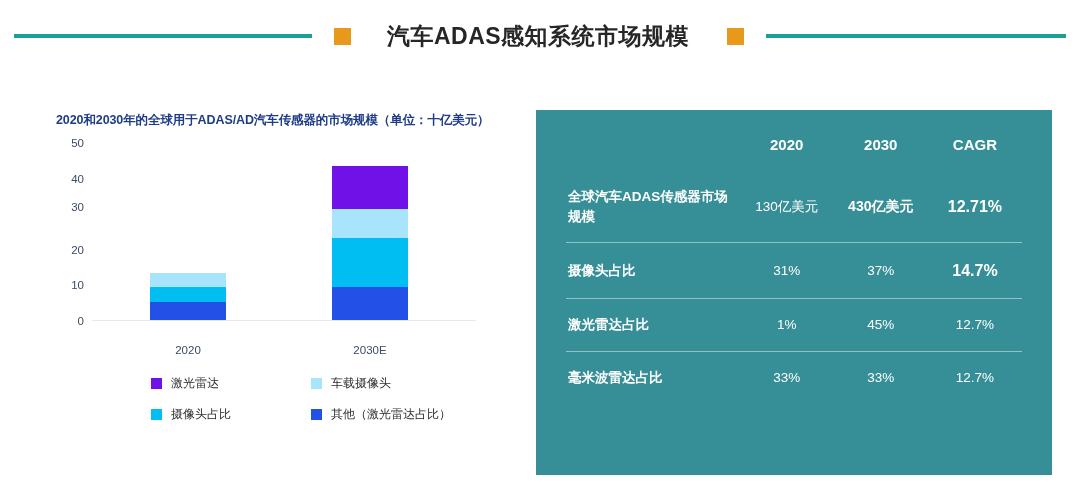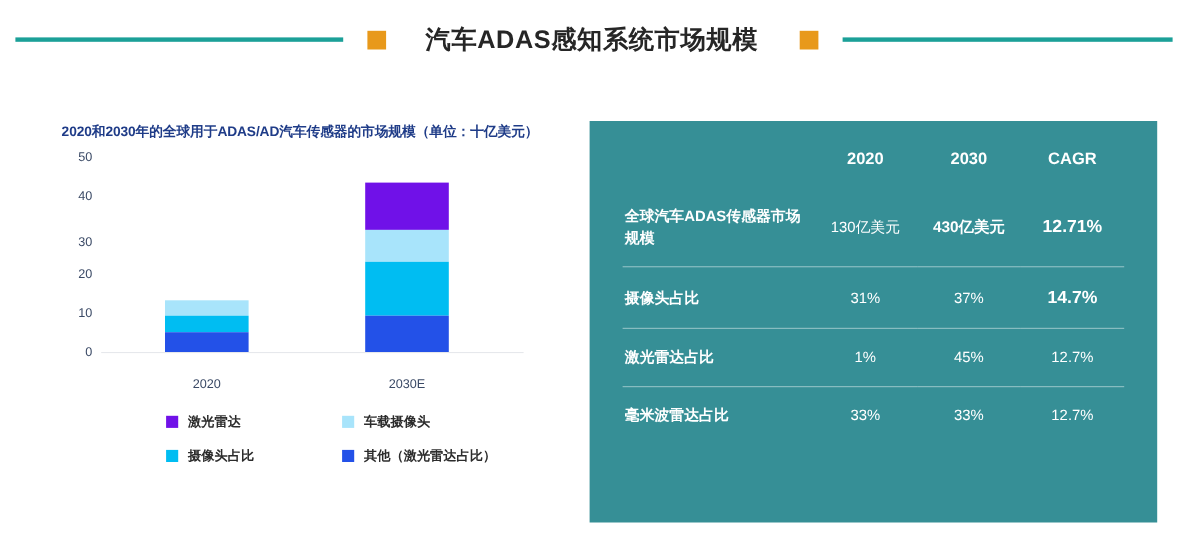--- a/index.html
+++ b/index.html
@@ -69,21 +69,20 @@
     position: relative; margin-left: 56px; width: 430px; height: 22px;
   }
   .x-label {
     position: absolute; top: 5px; font-size: 11.5px; color: #3B4A66;
     transform: translateX(-50%); white-space: nowrap;
   }
   .legend {
     margin-left: 115px; margin-top: 14px;
     display: grid; grid-template-columns: 160px 160px;
     row-gap: 14px;
-    font-weight: bold;
   }
   .legend-item { display: flex; align-items: center; }
   .swatch { width: 11px; height: 11px; flex: 0 0 auto; margin-right: 9px; }
   .legend-label { font-size: 12px; color: #2C2C2C; white-space: nowrap; }
 
   
   .table-panel {
     position: absolute; left: 536px; top: 110px;
     width: 516px; height: 365px;
     background: #368F96; color: #ffffff;
@@ -125,21 +124,21 @@
   </div>
 
   <div class="chart-panel">
     <div class="chart-title">2020和2030年的全球用于ADAS/AD汽车传感器的市场规模（单位：十亿美元）</div>
 
     <div class="plot">
       <div class="y-axis">
           <div class="y-tick" style="top: 178px;">0</div>
           <div class="y-tick" style="top: 142.4px;">10</div>
           <div class="y-tick" style="top: 106.8px;">20</div>
-          <div class="y-tick" style="top: 78px;">30</div>
+          <div class="y-tick" style="top: 64px;">30</div>
           <div class="y-tick" style="top: 35.6px;">40</div>
           <div class="y-tick" style="top: 0px;">50</div>
         </div>
       <div class="plot-area">
         <div class="baseline"></div>
         <div class="bar bar-2020">
             <div class="seg" style="height: 17.8px; background: rgb(35, 81, 232);"></div>
             <div class="seg" style="height: 14.24px; background: rgb(0, 189, 242);"></div>
             <div class="seg" style="height: 14.24px; background: rgb(168, 228, 251);"></div>
           </div>

